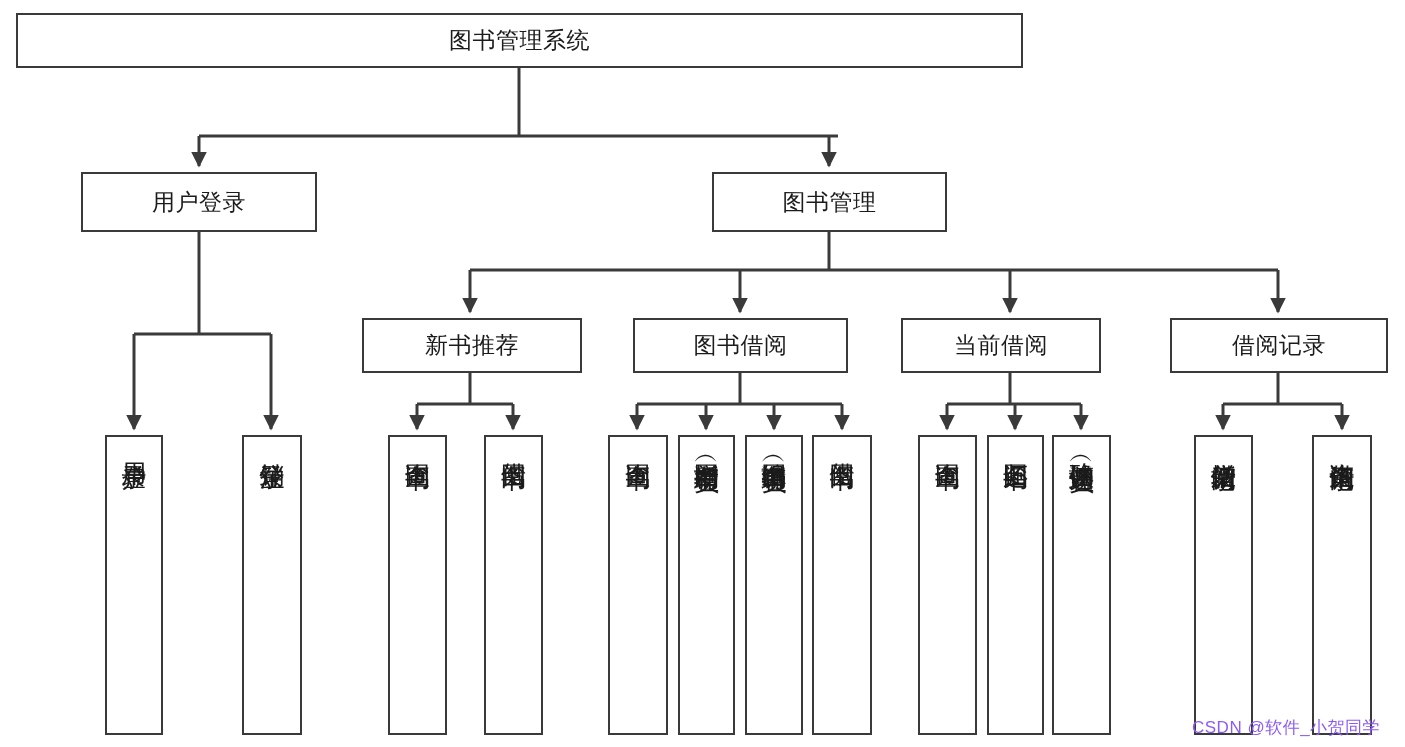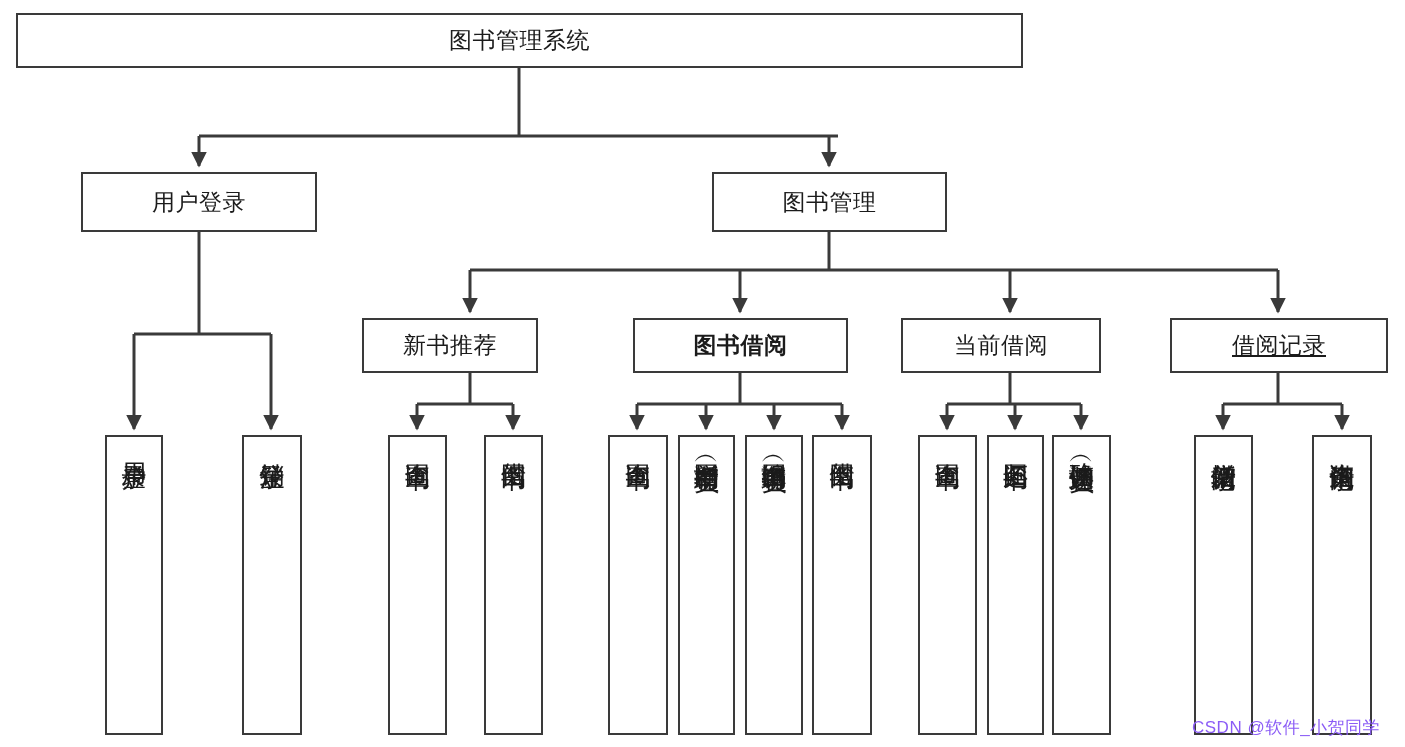--- a/index.html
+++ b/index.html
@@ -131,30 +131,30 @@
     <span class="lbl">图书管理系统</span>
   </div>
 
   <div class="node horiz" style="left:81px; top:172px; width:236px; height:60px;">
     <span class="lbl">用户登录</span>
   </div>
   <div class="node horiz" style="left:712px; top:172px; width:235px; height:60px;">
     <span class="lbl">图书管理</span>
   </div>
 
-  <div class="node horiz" style="left:362px; top:318px; width:176px; height:55px;">
+  <div class="node horiz" style="left:362px; top:318px; width:220px; height:55px;">
     <span class="lbl">新书推荐</span>
   </div>
-  <div class="node horiz" style="left:633px; top:318px; width:215px; height:55px;font-weight:bold;">
+  <div class="node horiz" style="left:633px; top:318px; width:215px; height:55px;">
     <span class="lbl">图书借阅</span>
   </div>
   <div class="node horiz" style="left:901px; top:318px; width:200px; height:55px;">
     <span class="lbl">当前借阅</span>
   </div>
-  <div class="node horiz" style="left:1170px; top:318px; width:218px; height:55px;text-decoration:underline;">
+  <div class="node horiz" style="left:1170px; top:318px; width:218px; height:55px;">
     <span class="lbl">借阅记录</span>
   </div>
 
   <div class="node vert" style="left:105px; top:435px; width:58px; height:300px;">
     <span class="lbl">用户登录</span>
   </div>
   <div class="node vert" style="left:242px; top:435px; width:60px; height:300px;">
     <span class="lbl">注销登录</span>
   </div>
   <div class="node vert" style="left:388px; top:435px; width:59px; height:300px;">

